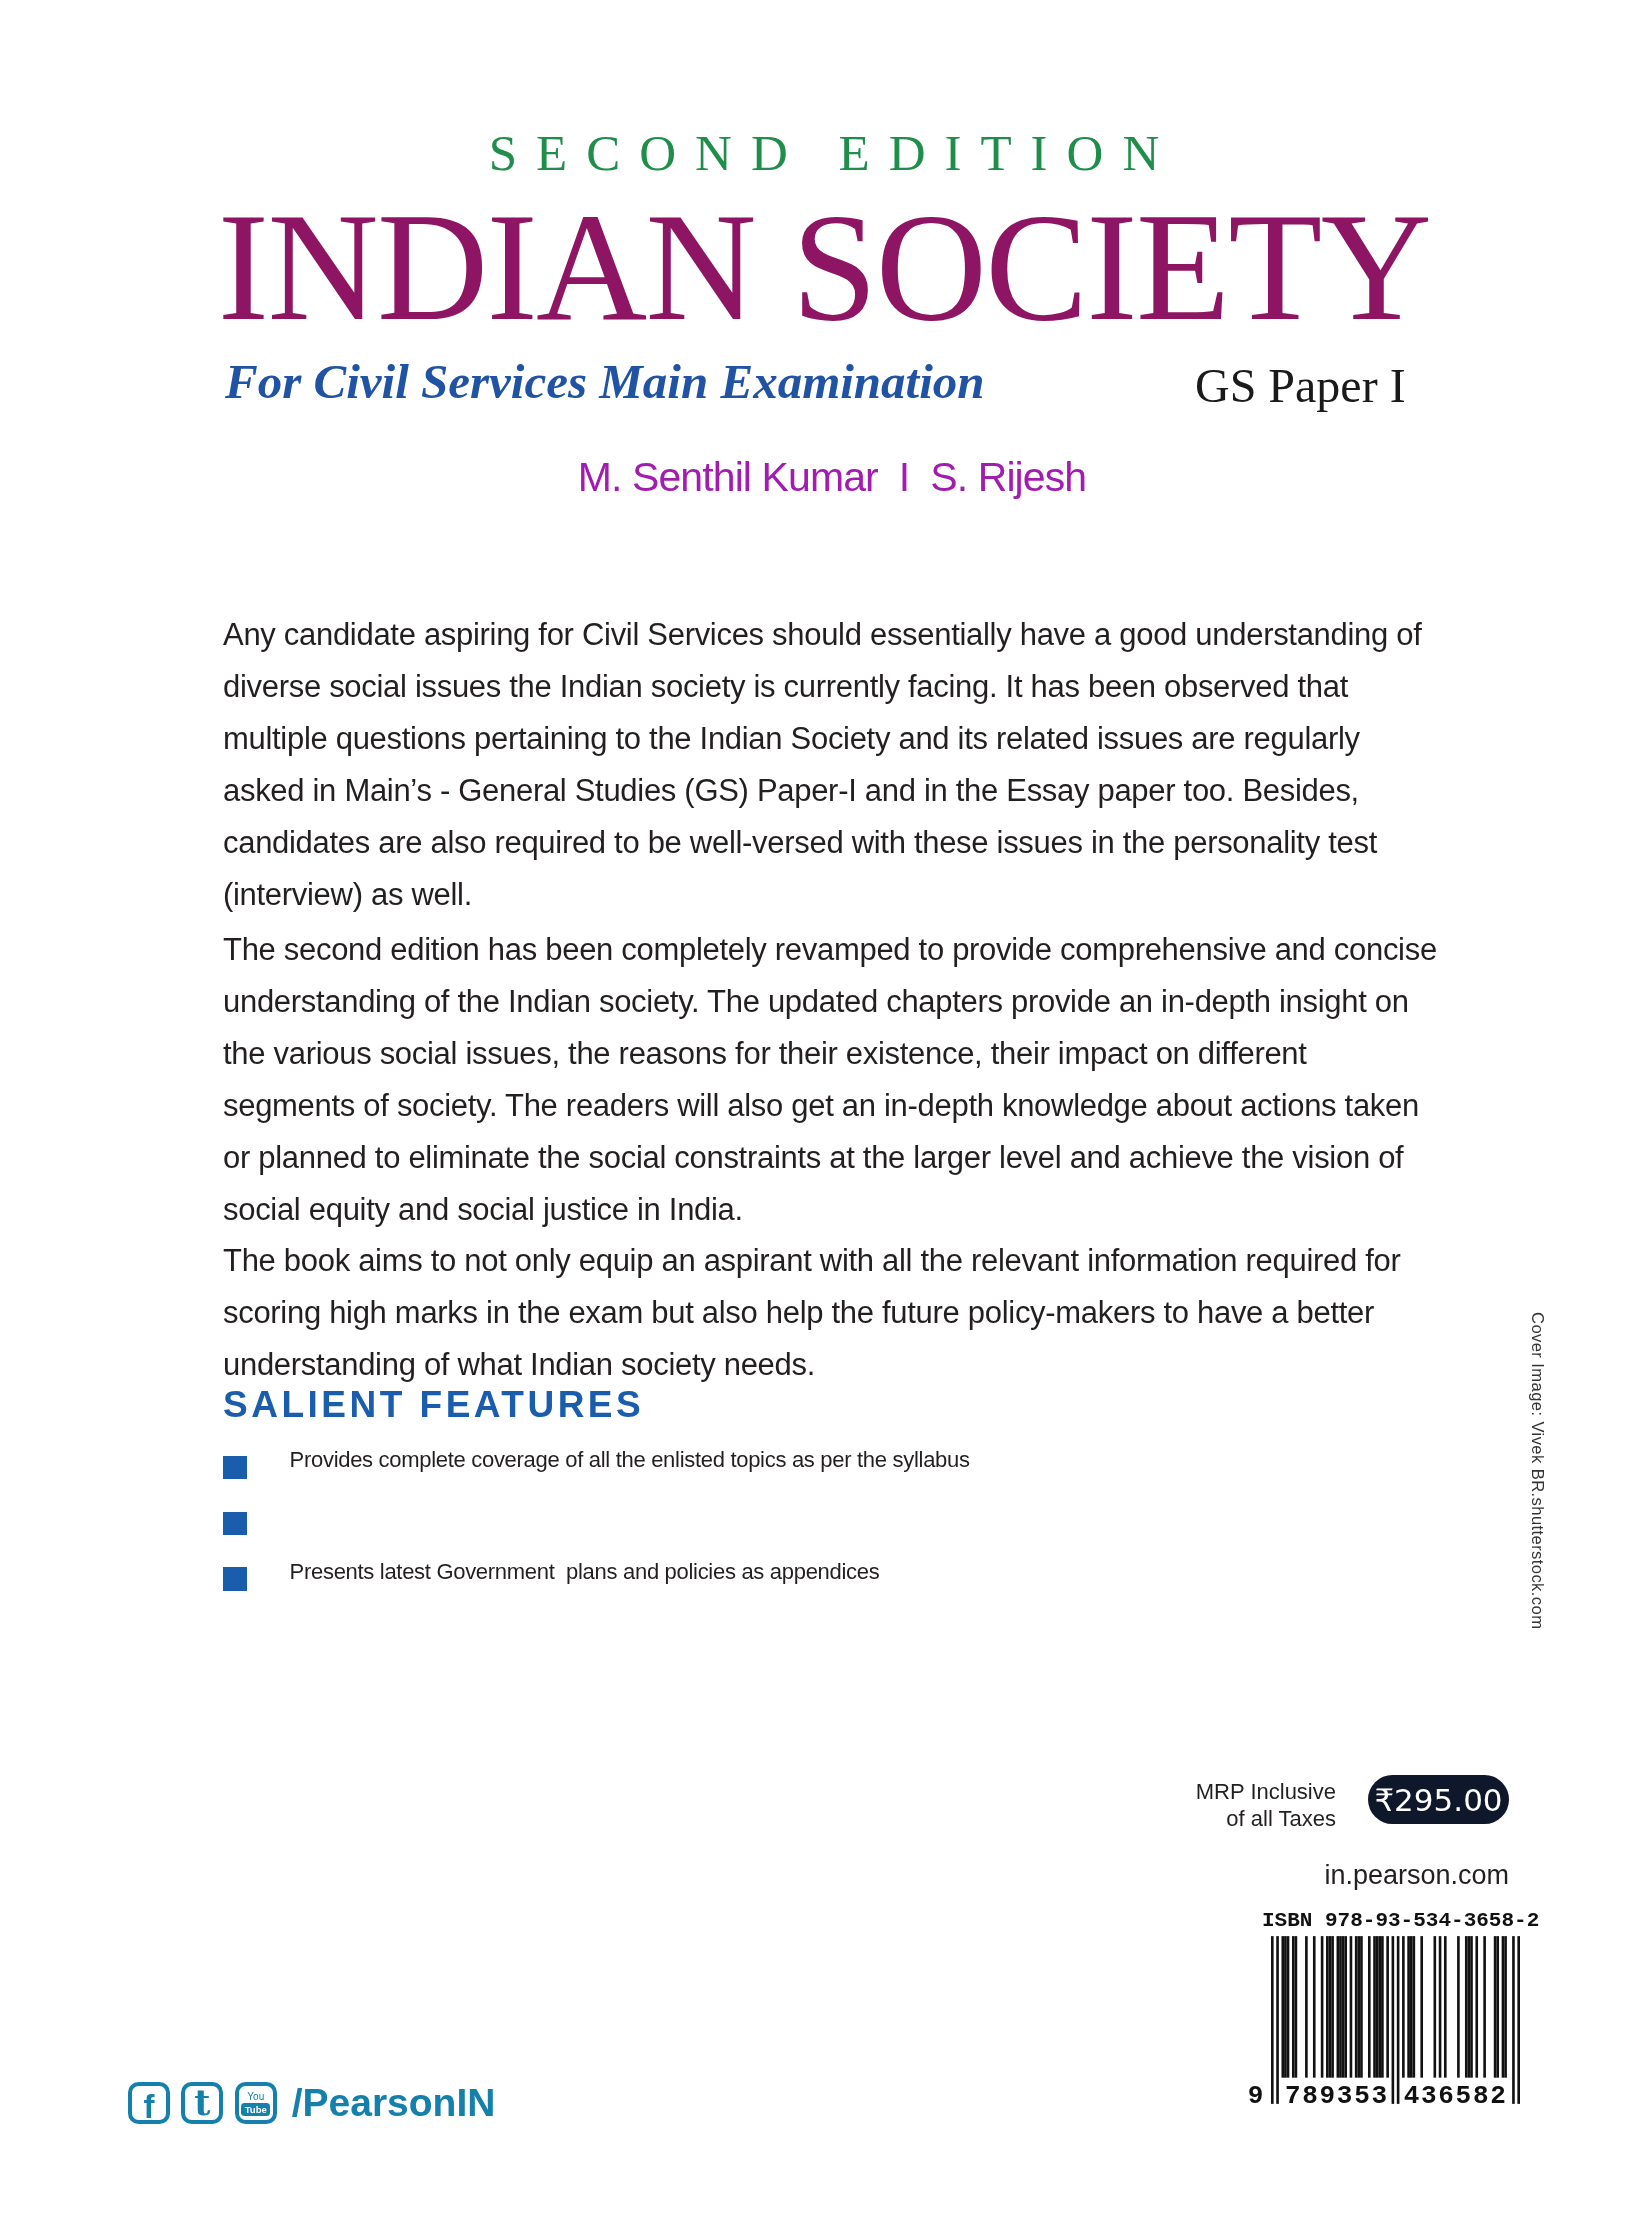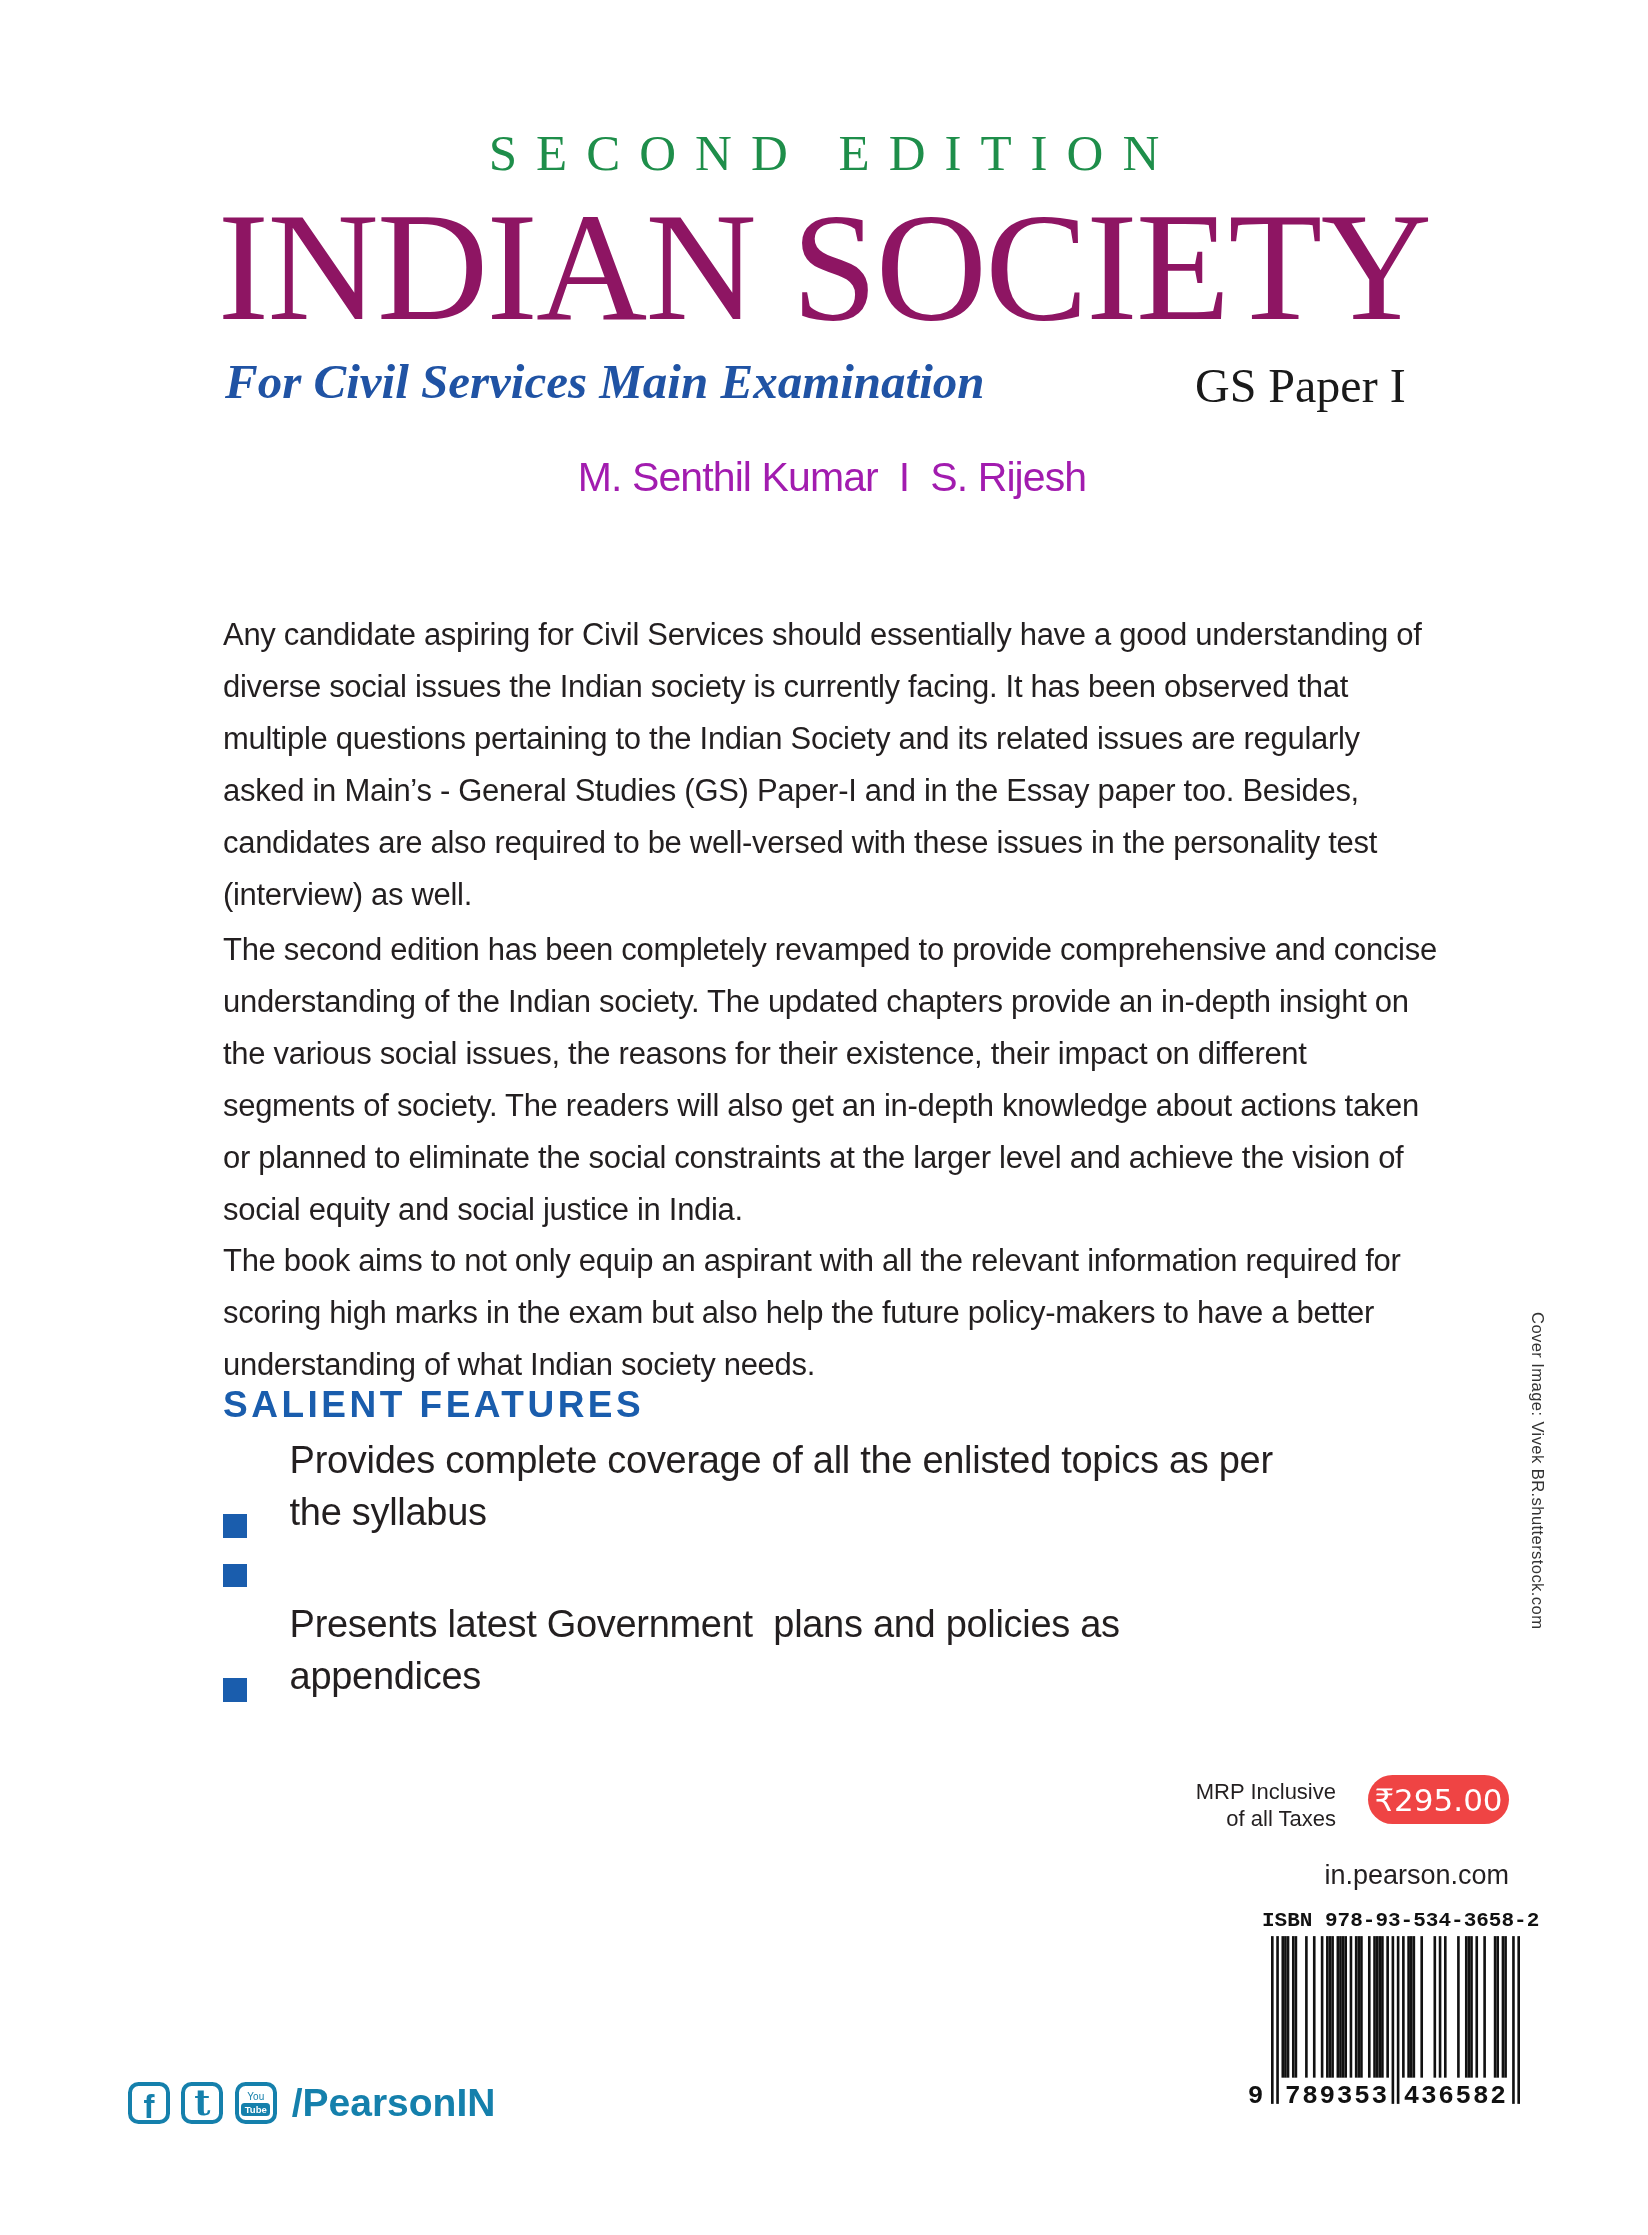--- a/index.html
+++ b/index.html
@@ -47,41 +47,41 @@
   .salient-heading{
     position:absolute; top:1384px; left:223px;
     font-size:37px; font-weight:700; letter-spacing:3.5px;
     color:var(--features-blue,#1a5dad);
   }
   .features{
     position:absolute; top:1434px; left:223px; width:1223px;
     list-style:none; margin:0; padding:0;
   }
   .features li{
-    display:flex; align-items:flex-end; margin-bottom:10.5px;
-    font-size:38px; line-height:52px; letter-spacing:-0.3px;
+    display:flex; align-items:center; margin-bottom:10.5px;
+    font-size:22px; line-height:52px; letter-spacing:-0.3px;
   }
   .bullet-square{
     flex:0 0 23.6px; width:23.6px; height:23.6px; margin-top:15px; margin-right:43px;
     background:var(--features-blue,#1a5dad);
   }
   .bullet-text{ width:1031px; white-space:pre-wrap; }
   
   .side-note{
     position:absolute; top:1312px; left:1527px;
     writing-mode:vertical-rl; text-orientation:mixed;
     font-size:16.6px; color:#333; letter-spacing:0.4px;
   }
   .mrp-note{
     position:absolute; top:1778px; left:1153px; width:183px;
     text-align:right; font-size:22px; line-height:27px; color:#231f20;
   }
   .price-pill{
     position:absolute; top:1775px; left:1368px; width:141px; height:49px;
-    background:#ef4444; border-radius:26px;
+    background:#0f172a; border-radius:26px;
     display:flex; align-items:center; justify-content:center;
   }
   .price-pill span{
     font-family:"DejaVu Sans", sans-serif; font-size:31px; color:#ffffff;
   }
   .website{
     position:absolute; top:1860px; left:1249px; width:260px;
     text-align:right; font-size:27px; color:#231f20;
   }
   

